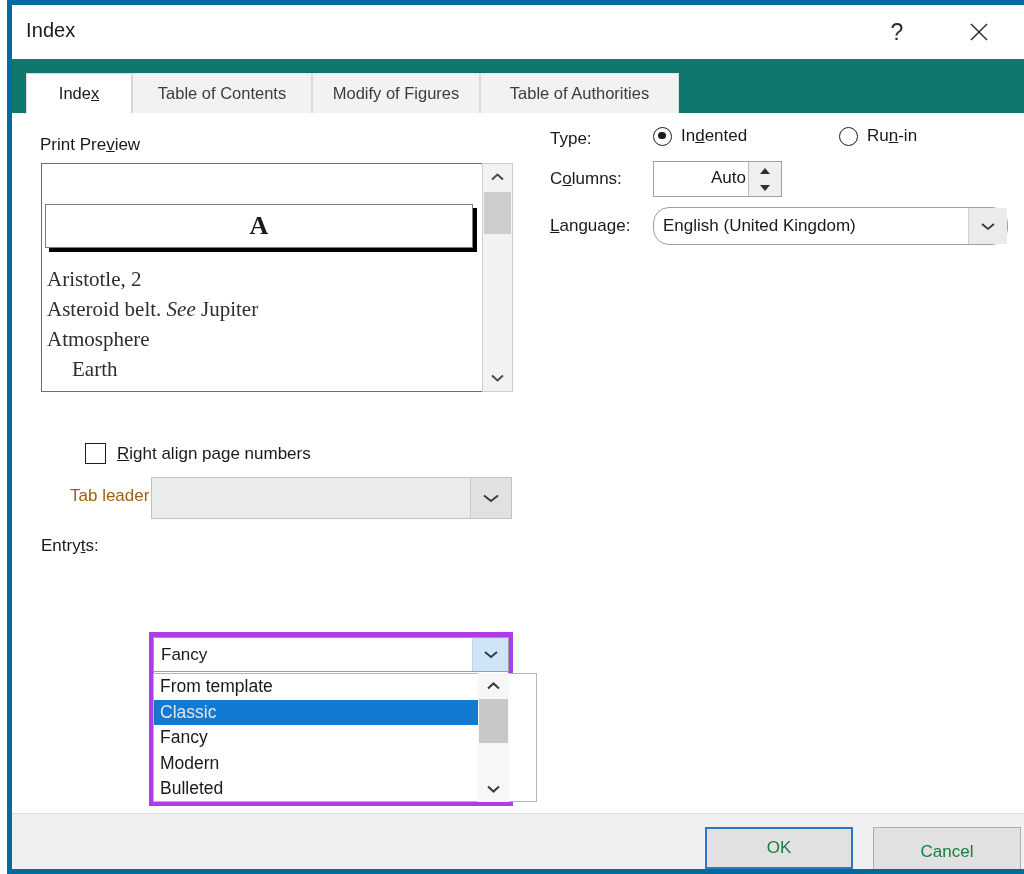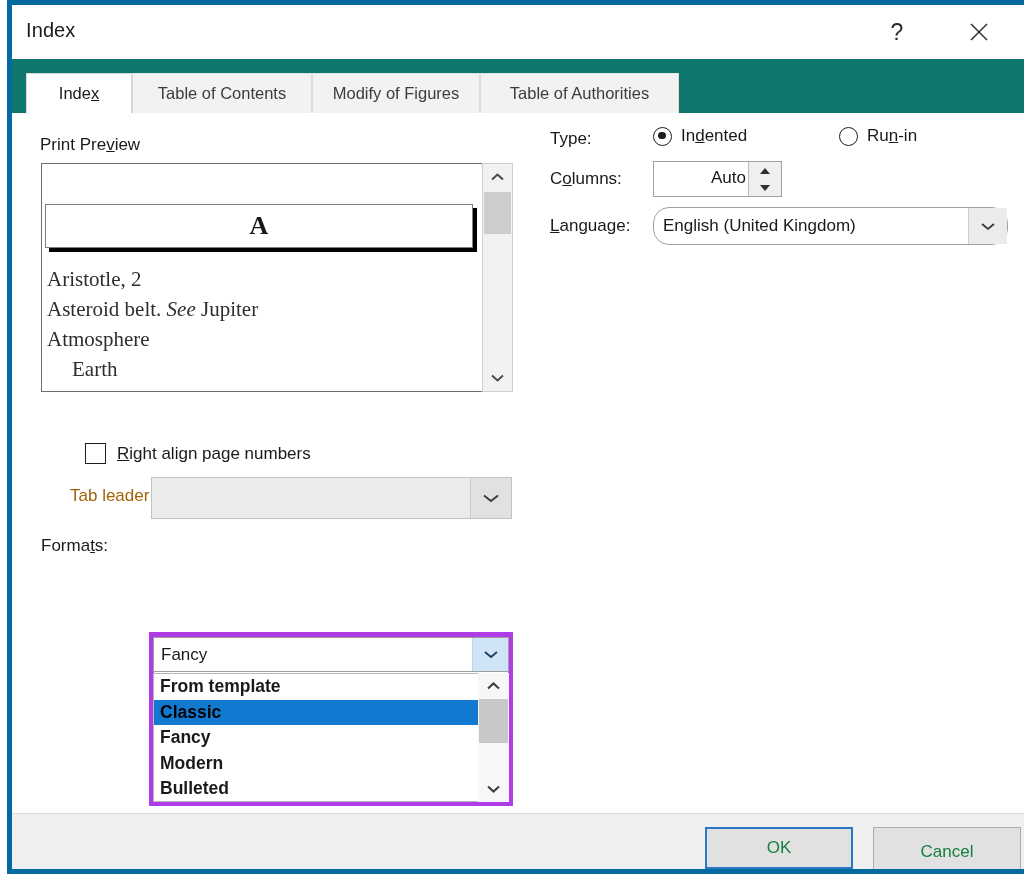--- a/index.html
+++ b/index.html
@@ -406,40 +406,39 @@
     align-items: center;
     justify-content: center;
     color: #1b3b5a;
   }
 
   
   #formats-listbox {
     position: absolute;
     left: 141px;
     top: 560px;
-    width: 356px;
+    width: 384px;
     height: 129px;
     box-sizing: border-box;
     background: #ffffff;
     border: 1px solid #b6b6b6;
     overflow: hidden;
-    font-weight: bold;
   }
   .list-item {
     height: 25.5px;
     line-height: 25.5px;
     padding-left: 6px;
     font-size: 17.5px;
     color: #1a1a1a;
     white-space: nowrap;
     cursor: default;
   }
   .list-item.selected {
     background: #1279d1;
-    color: #000000;
+    color: #e5e5e5;
     width: 325px;
     box-sizing: border-box;
   }
   #formats-list-scrollbar {
     left: 466px;
     top: 560px;
     width: 31px;
     height: 129px;
     background: #f7f7f7;
     border: none;
@@ -600,21 +599,21 @@
     <div class="field-label disabled" id="tab-leader-label">Tab leader:</div>
     <div class="combo" id="tab-leader-combo">
       <span class="combo-text"></span>
       <span class="combo-arrow">
         <svg width="18" height="12" viewBox="0 0 18 12">
             <polyline points="2,3.5 9,9 16,3.5" fill="none" stroke="#3a3a3a" stroke-width="1.8"></polyline>
           </svg>
       </span>
     </div>
 
-    <div class="field-label" id="formats-label"><span>Forma</span><u>t</u><span>s:</span></div>
+    <div class="field-label" id="formats-label"><span>Entry</span><u>t</u><span>s:</span></div>
 
     <div id="formats-highlight"></div>
 
     <div id="formats-combo">
       <span class="combo-text">Fancy</span>
       <span class="combo-arrow">
         <svg width="16" height="11" viewBox="0 0 16 11">
             <polyline points="2,3 8,8 14,3" fill="none" stroke="#1b3b5a" stroke-width="1.8"></polyline>
           </svg>
       </span>

